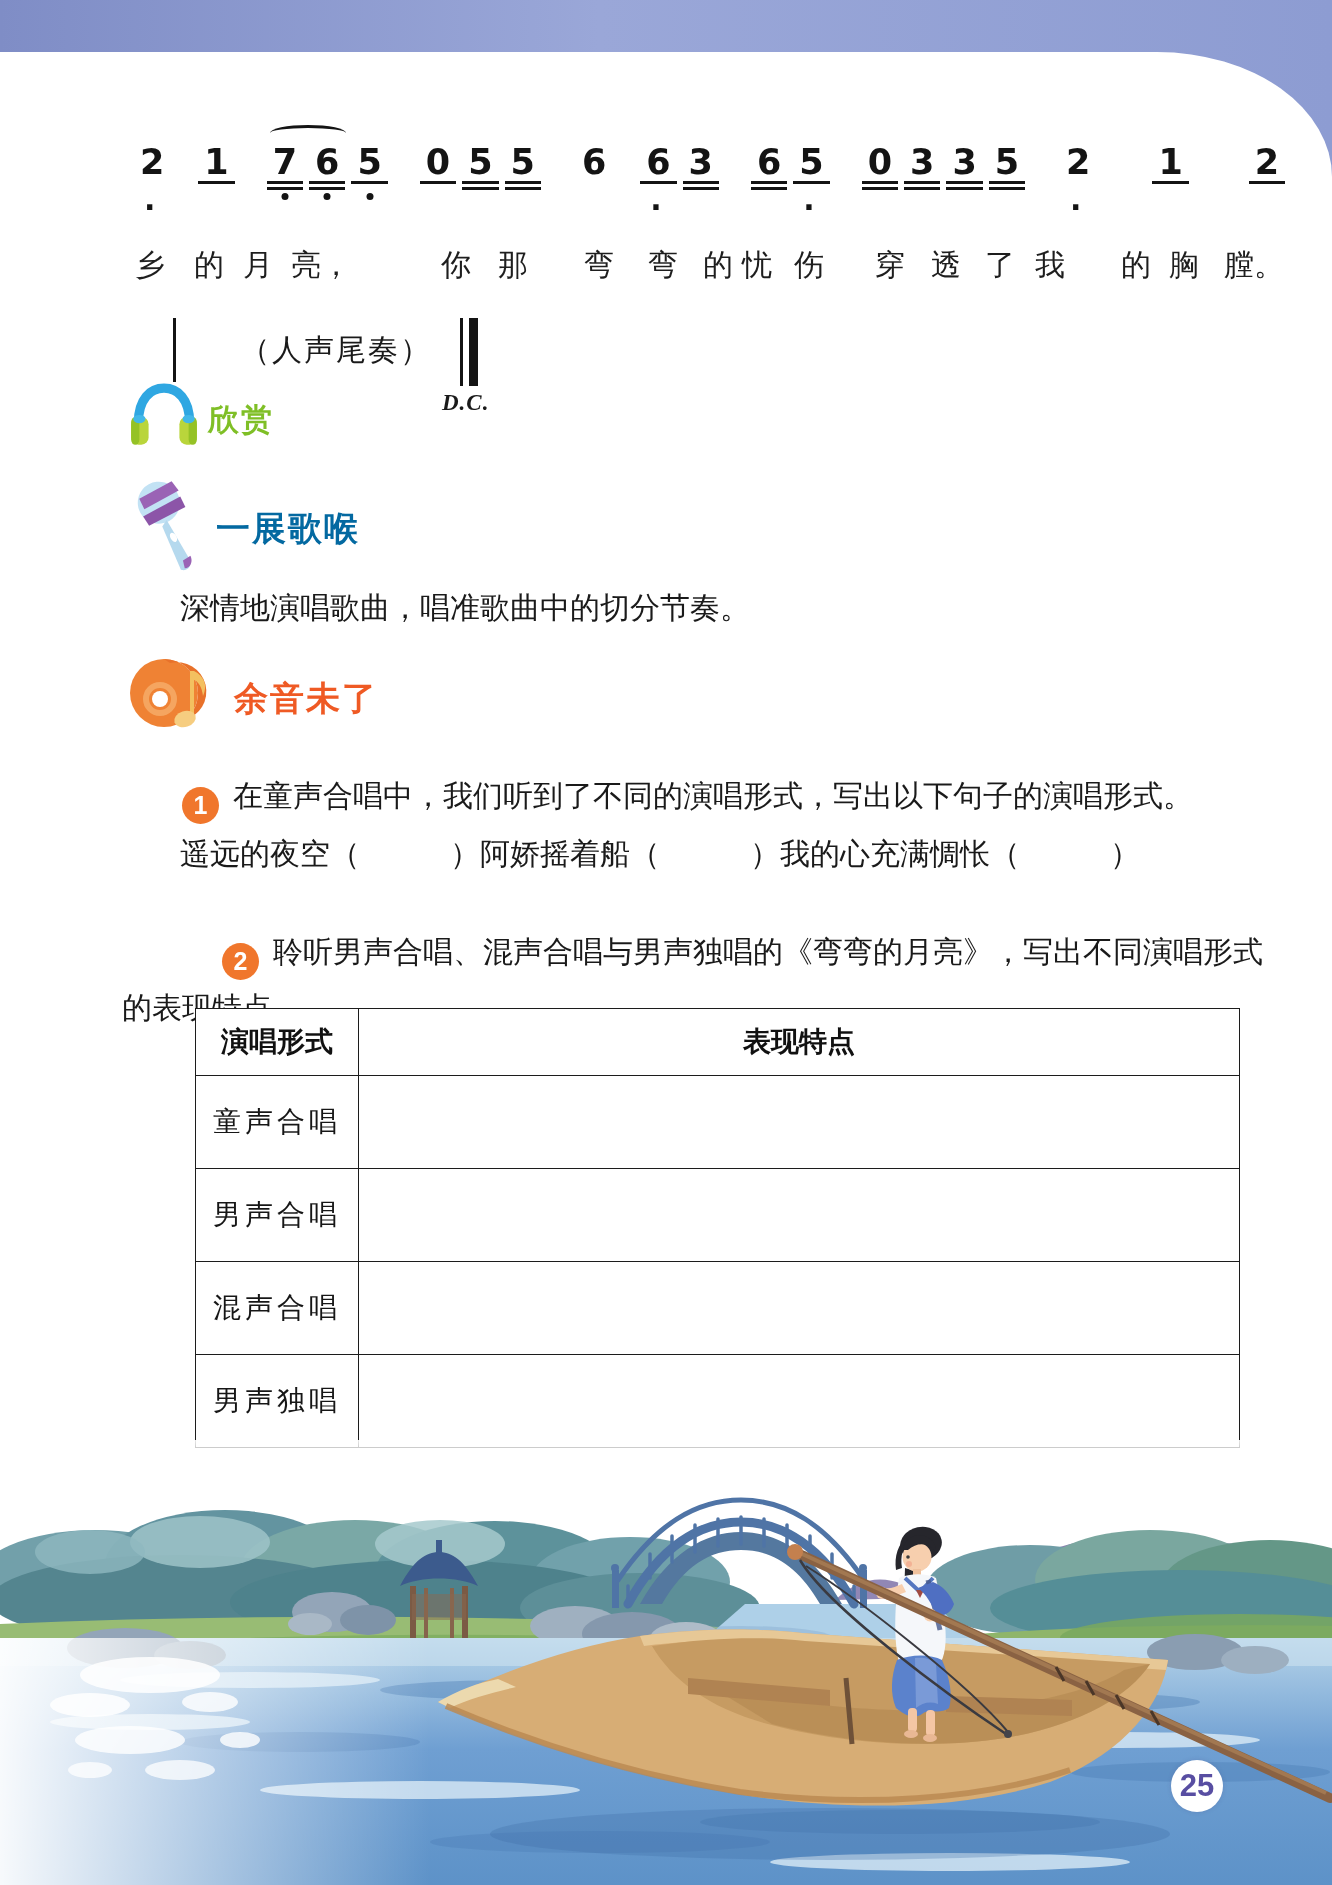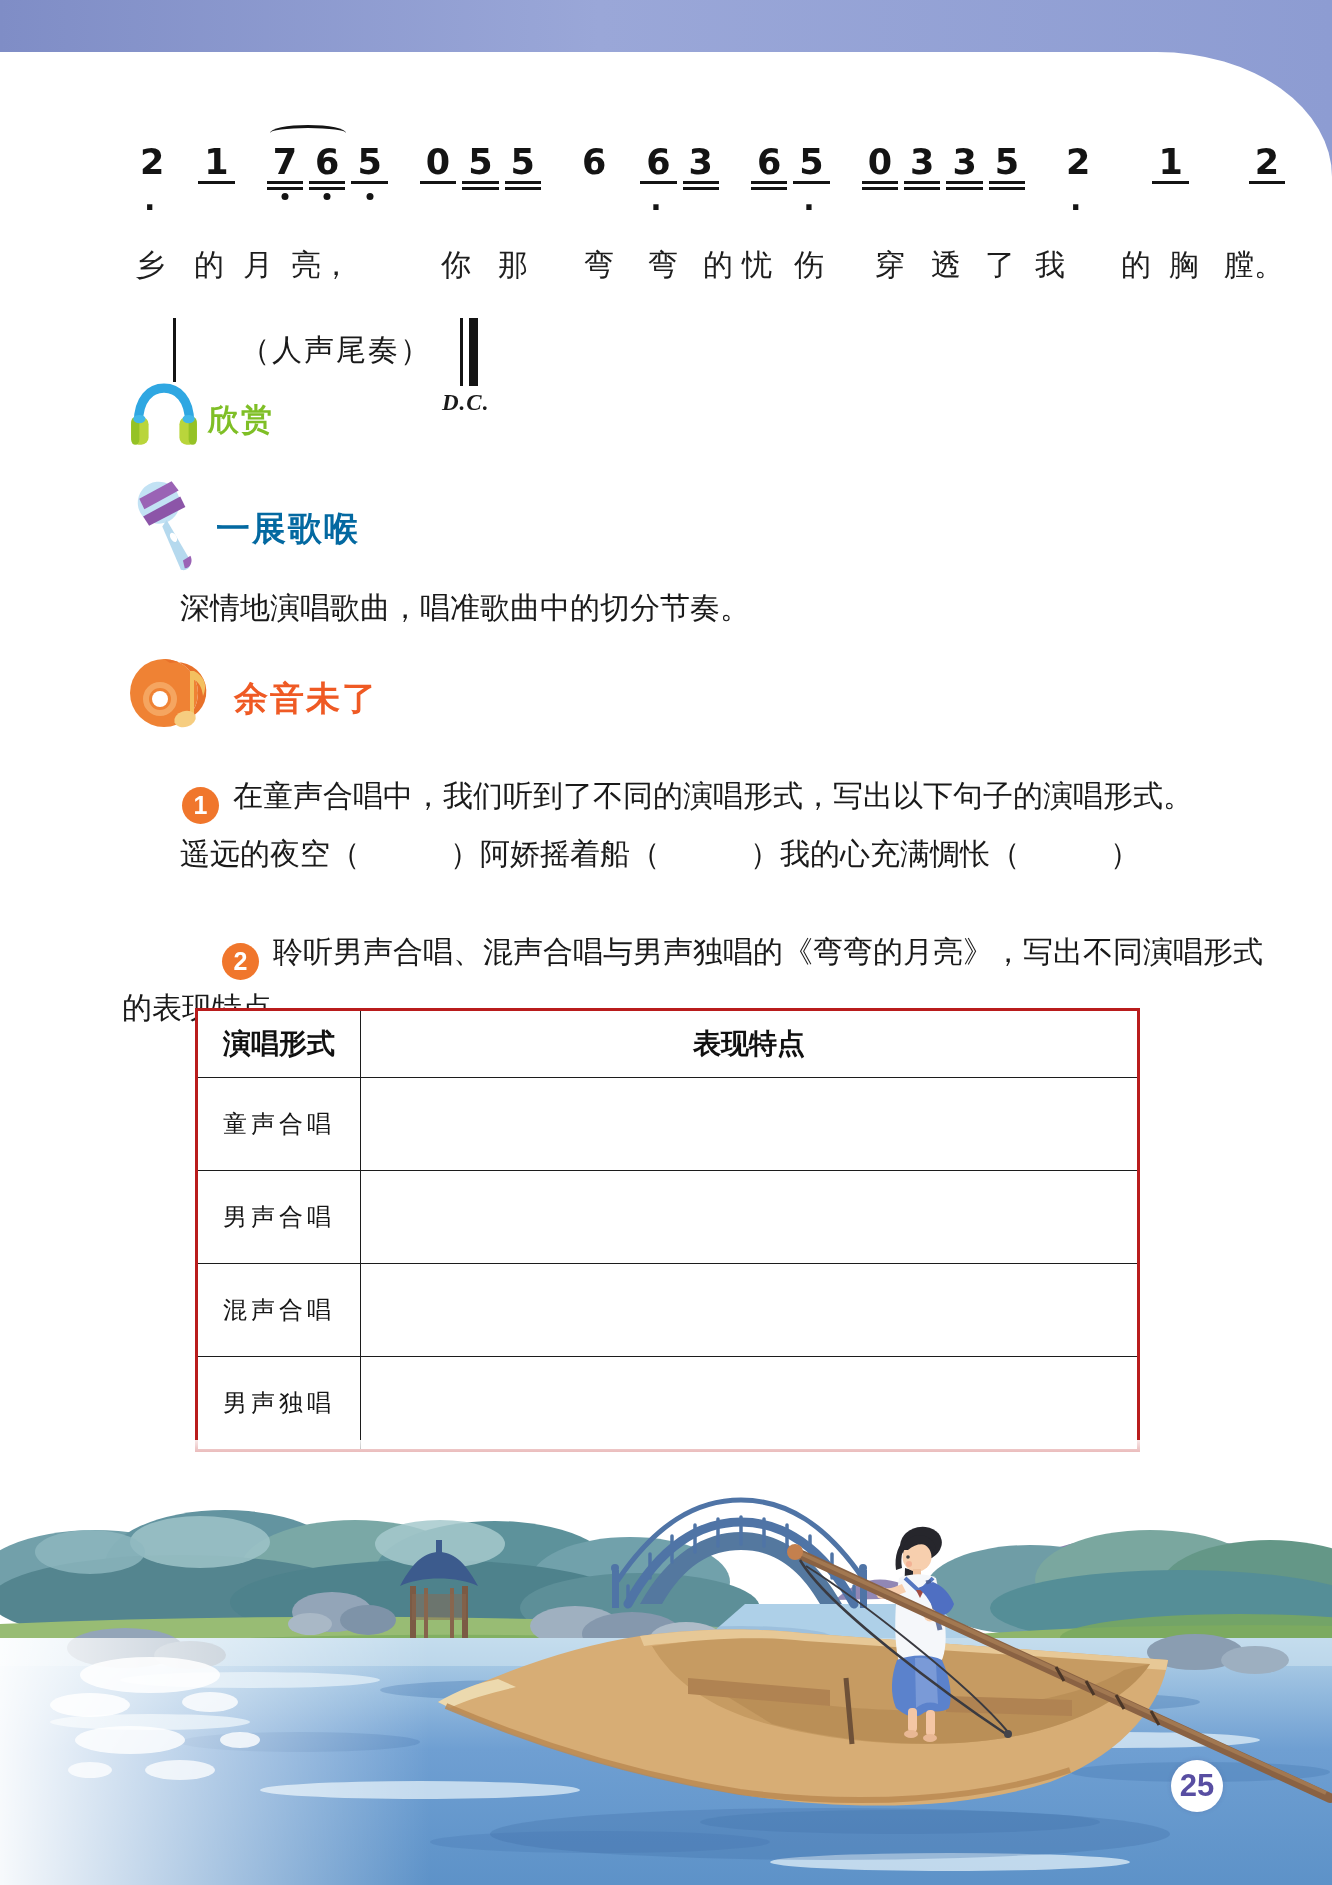--- a/index.html
+++ b/index.html
@@ -62,27 +62,27 @@
 
   .q1{position:absolute;left:182px;top:694px;font-size:30px;white-space:nowrap;}
   .qnum{display:inline-flex;width:37px;height:37px;border-radius:50%;background:#f0762c;color:#fff;
        font:700 25px "Liberation Sans",sans-serif;align-items:center;justify-content:center;
        margin-right:14px;vertical-align:-8px;}
   .blanks{position:absolute;left:180px;top:782px;display:flex;font-size:30px;white-space:nowrap;}
   .q2{position:absolute;left:122px;top:842px;width:1165px;font-size:30px;line-height:56px;}
   .q2 .qnum{margin-left:100px;}
 
   
-  .vtable{position:absolute;left:195px;top:956px;width:945px;border-collapse:collapse;background:#fff;
-       border:3px solid #b91c1c;table-layout:fixed;}
+  .vtable{position:absolute;left:195px;top:956px;width:1045px;border-collapse:collapse;background:#fff;
+       border:1px solid #b91c1c;table-layout:fixed;}
   .vtable th,.vtable td{border:1.6px solid #1c1c1c;}
   .vtable th{height:64px;font:700 28px "Liberation Sans",sans-serif;color:#111;}
   .vtable th.c1, .vtable td.form-cell{width:160px;}
   .vtable td{height:90px;}
-  .form-cell{text-align:center;font-family:"Liberation Serif",serif;font-size:24px;letter-spacing:4px;color:#161616;}
+  .form-cell{text-align:center;font-family:"Liberation Serif",serif;font-size:28px;letter-spacing:4px;color:#161616;}
 
   
   .scene{position:absolute;left:0;top:1388px;width:1332px;height:445px;display:block;}
   .pagenum{position:absolute;left:1171px;top:1708px;width:52px;height:52px;border-radius:50%;background:#fff;
        display:flex;align-items:center;justify-content:center;
        font:600 31px "Liberation Sans","DejaVu Sans",sans-serif;color:#584ea2;box-shadow:0 0 4px rgba(80,80,140,.25);}
 </style>
 </head>
 <body>
 

